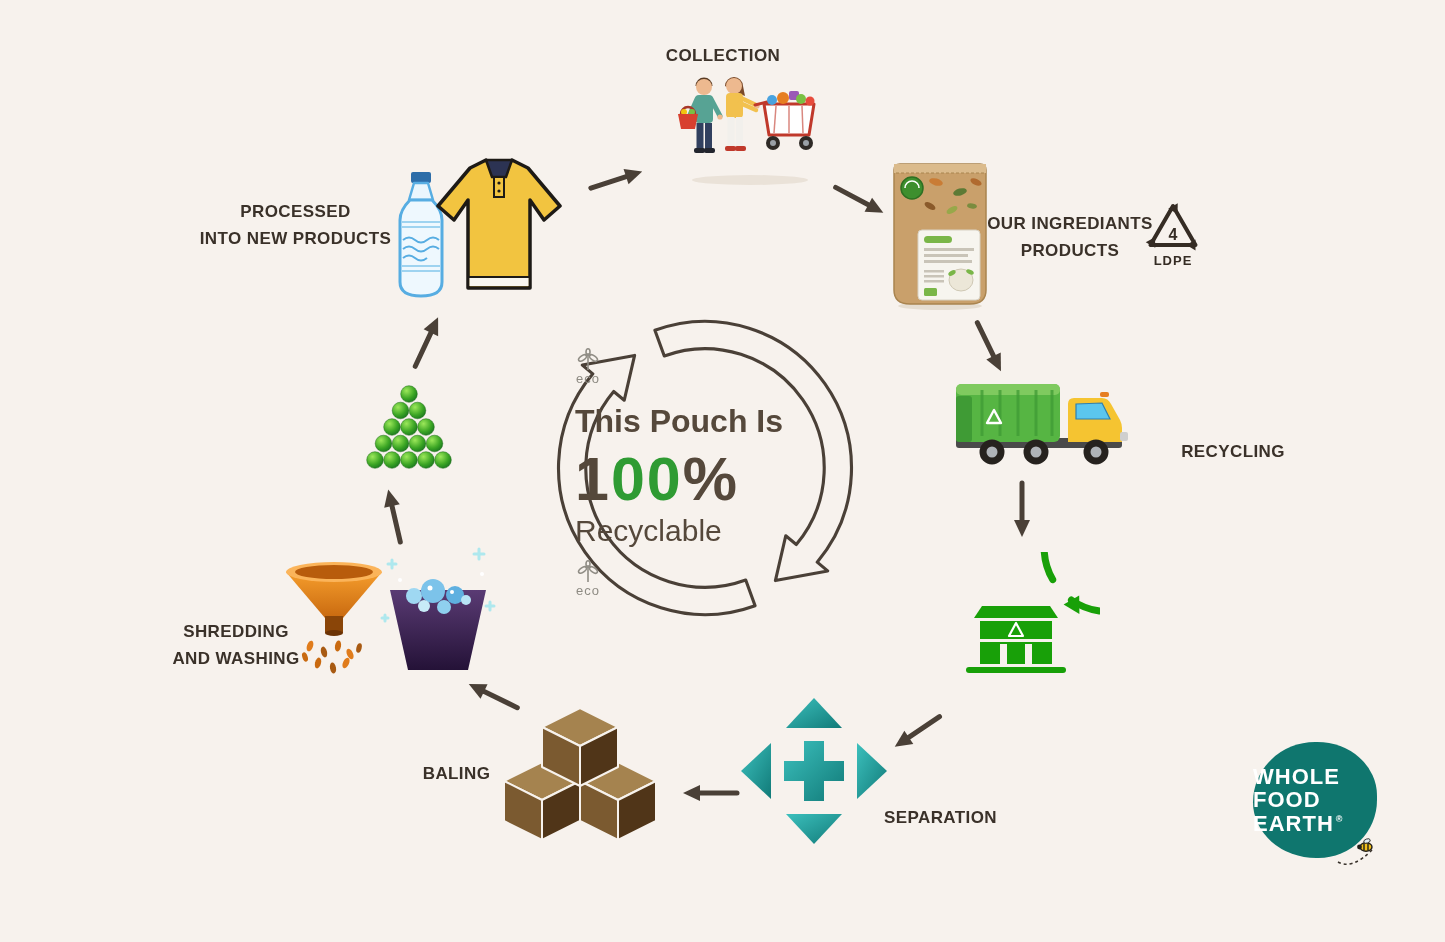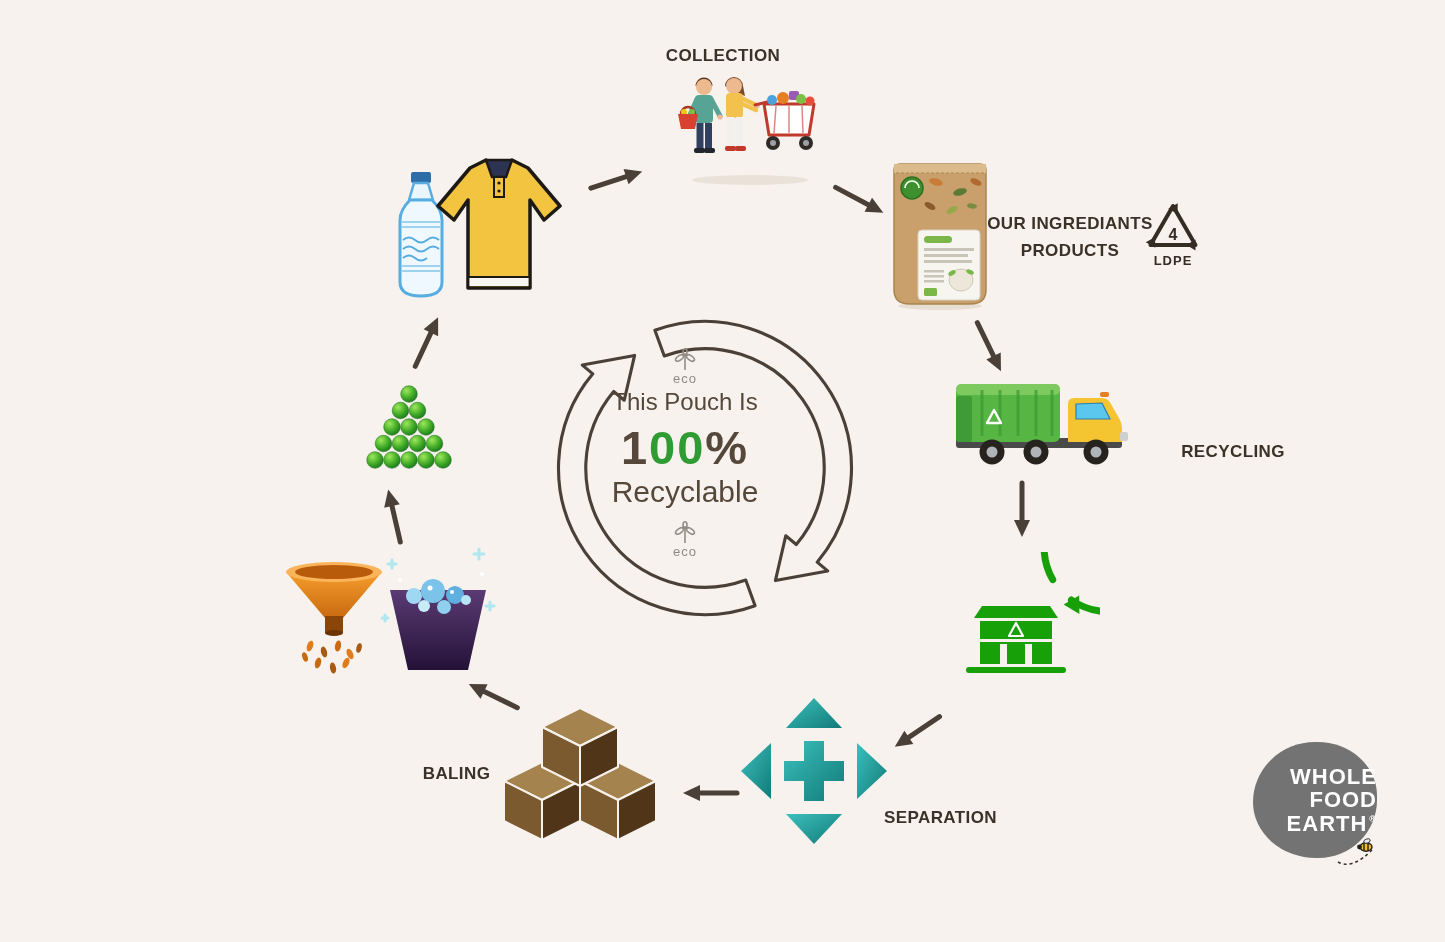--- a/index.html
+++ b/index.html
@@ -7,34 +7,34 @@
   .canvas{position:relative;width:1445px;height:942px;background:#f7f2ed;overflow:hidden;}
 
   .lbl{position:absolute;font-weight:700;font-size:17px;line-height:1.6;color:#3a3129;
        text-align:center;white-space:pre-line;letter-spacing:.4px;}
 
   .icon{position:absolute;}
 
   .arrow{position:absolute;width:60px;height:24px;transform-origin:0 50%;}
 
   
-  .center-stack{position:absolute;left:555px;top:348px;width:260px;display:flex;
-                flex-direction:column;align-items:center;color:#55483b;}
+  .center-stack{position:absolute;left:575px;top:348px;width:260px;display:flex;
+                flex-direction:column;align-items:flex-start;color:#55483b;}
   .eco-wrap{display:flex;flex-direction:column;align-items:center;color:#8e8b83;}
   .eco-word{font-size:13px;letter-spacing:1px;margin-top:1px;}
-  .center-line1{font-size:24px;margin-top:2px;}
-  .center-pct{font-size:47px;font-weight:700;margin-top:4px;letter-spacing:2px;}
+  .center-line1{font-size:32px;margin-top:17px;font-weight:bold;}
+  .center-pct{font-size:61px;font-weight:700;margin-top:4px;letter-spacing:2px;}
   .center-pct .zeros{color:#2f9b33;}
   .center-line3{font-size:30px;margin-top:0;}
   .eco-bottom{margin-top:12px;}
 
   
   .logo-circle{position:absolute;left:1253px;top:742px;width:124px;height:116px;
-               background:#737373;border-radius:51% 49% 48% 52% / 53% 47% 51% 49%;
-               display:flex;flex-direction:column;align-items:flex-end;justify-content:center;
+               background:#0f766e;border-radius:51% 49% 48% 52% / 53% 47% 51% 49%;
+               display:flex;flex-direction:column;align-items:flex-start;justify-content:center;
                color:#ffffff;font-weight:700;}
   .logo-line{font-size:22px;line-height:1.05;letter-spacing:1px;}
   .logo-reg{font-size:9px;vertical-align:super;margin-left:2px;}
 </style>
 </head>
 <body>
 
 <div class="canvas">
 
   <svg class="icon" style="left:539px;top:302px;" width="332" height="332" viewBox="0 0 340 340">
@@ -71,20 +71,24 @@
       <span class="eco-word">eco</span>
     </div>
   </div>
 
   <div class="lbl" style="left:638px;top:42px;width:170px;">COLLECTION</div>
   <div class="lbl" style="left:985px;top:210px;width:170px;">OUR INGREDIANTS
 PRODUCTS</div>
   <div class="lbl" style="left:1163px;top:438px;width:140px;">RECYCLING</div>
   <div class="lbl" style="left:868px;top:804px;width:145px;text-align:center;">SEPARATION</div>
   <div class="lbl" style="left:394px;top:760px;width:125px;">BALING</div>
+  <div class="lbl" style="left:160px;top:618px;width:152px;">SHREDDING
+AND WASHING</div>
+  <div class="lbl" style="left:198px;top:198px;width:195px;">PROCESSED
+INTO NEW PRODUCTS</div>
 
   <svg class="icon" style="left:668px;top:62px;" width="165" height="125" viewBox="0 0 165 125">
     <ellipse cx="82" cy="118" rx="58" ry="5" fill="#eae2d8"></ellipse>
 
     <path d="M27.5 24 a8.5 8.5 0 0 1 17 0 z" fill="#5a3b23"></path>
     <circle cx="36" cy="25" r="8" fill="#edb98f"></circle>
     <rect x="27" y="33" width="18" height="28" rx="4" fill="#57a394"></rect>
     <line x1="29" y1="37" x2="21" y2="55" stroke="#57a394" stroke-width="5" stroke-linecap="round"></line>
     <line x1="43" y1="37" x2="52" y2="54" stroke="#57a394" stroke-width="5" stroke-linecap="round"></line>
     <circle cx="21" cy="56" r="2.6" fill="#edb98f"></circle>

